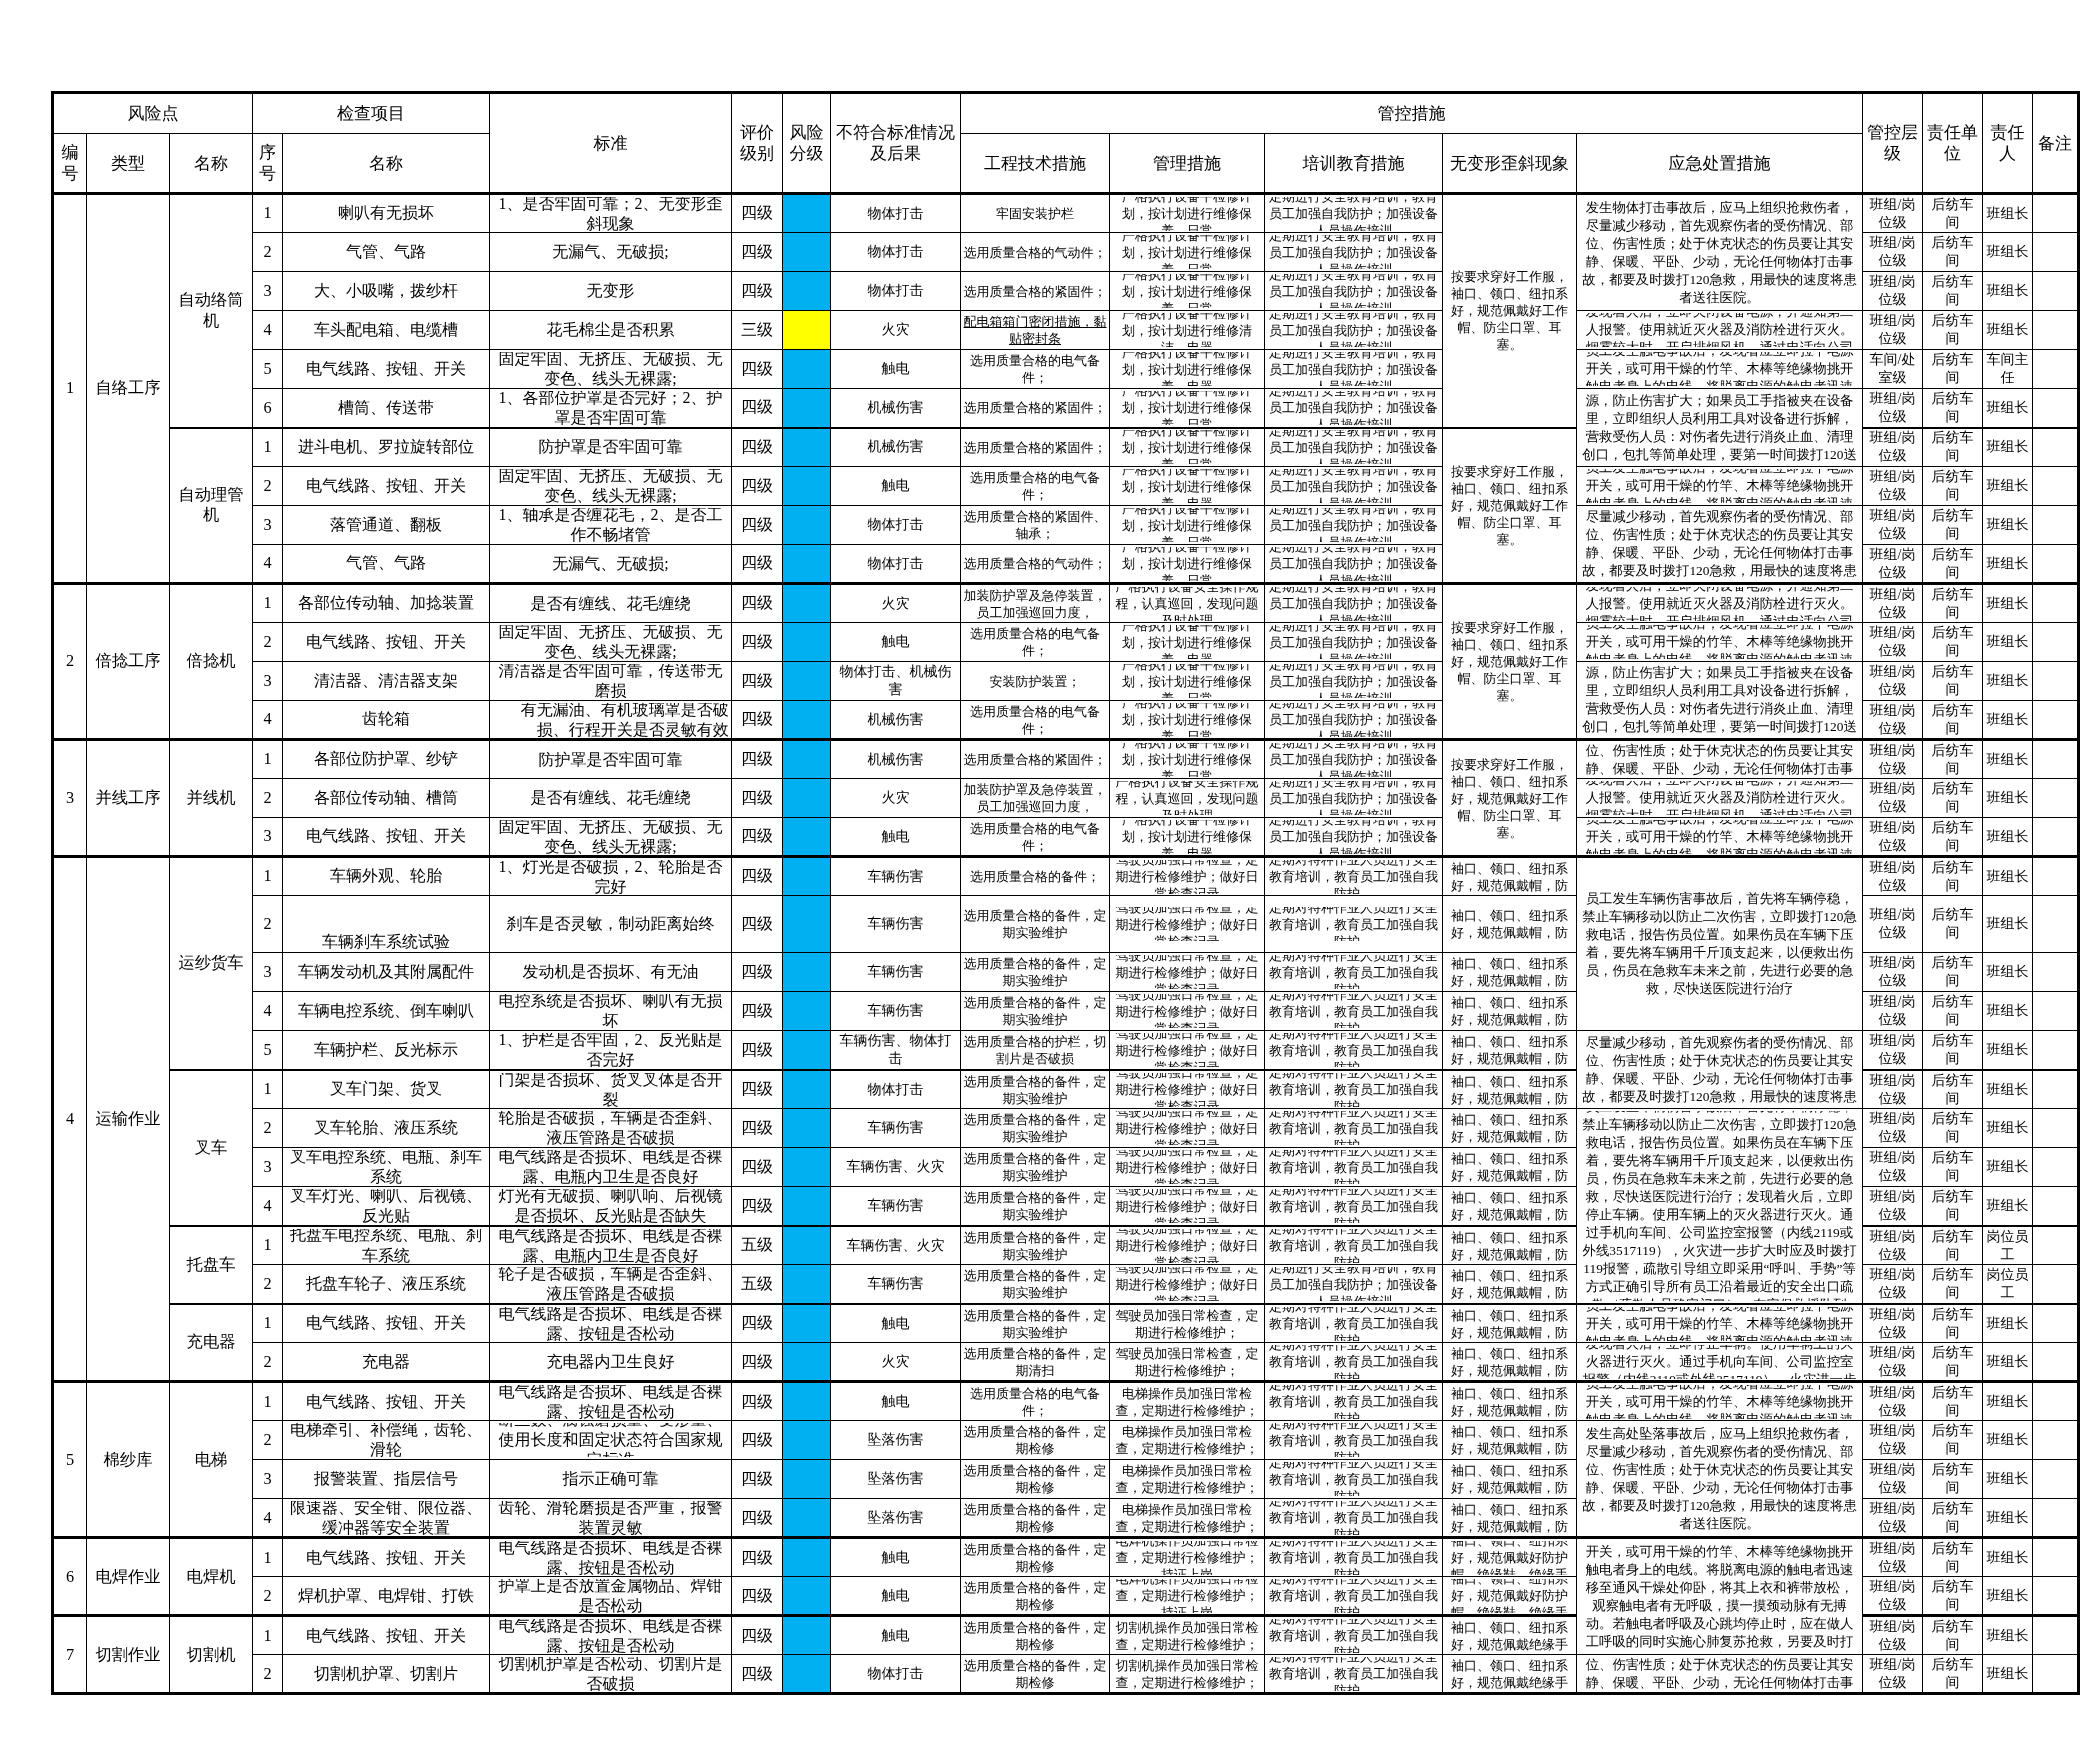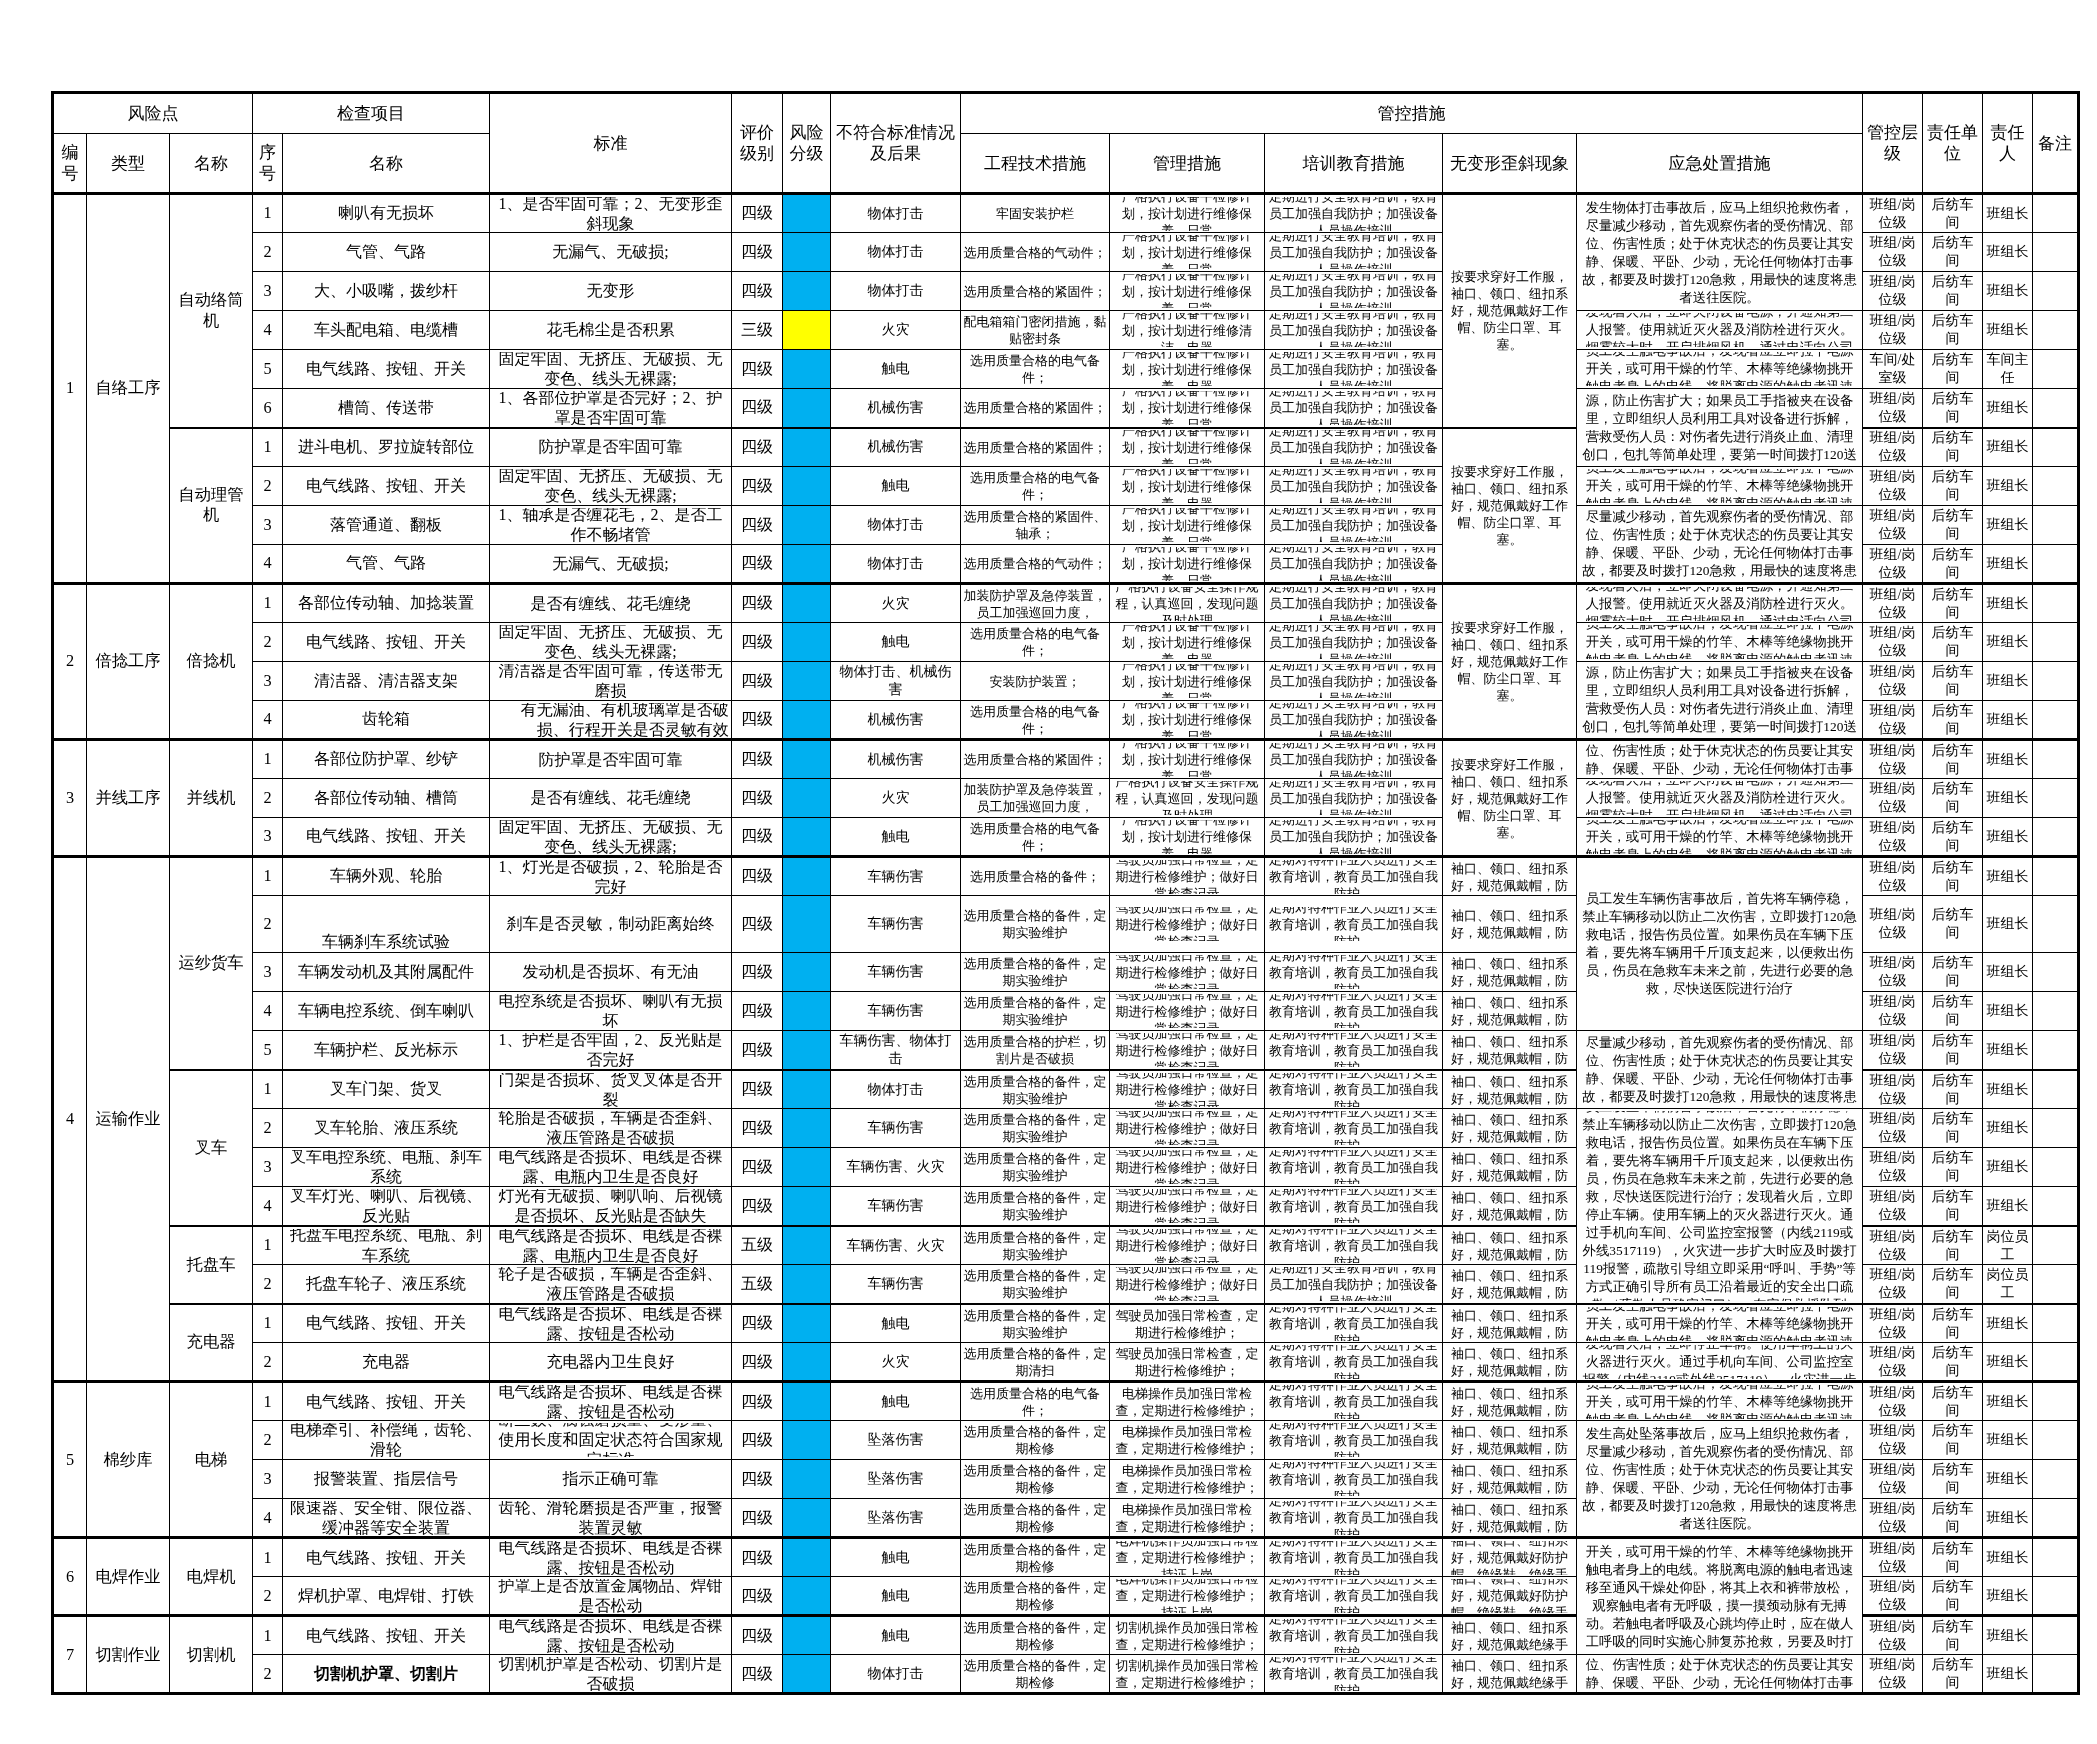--- a/index.html
+++ b/index.html
@@ -242,21 +242,21 @@
         <td class="col-grade">
           <div class="cw" style="max-height: 34px;">三级</div>
         </td>
         <td class="col-risk risk-y">
           <div class="cw" style="max-height: 34px;"></div>
         </td>
         <td class="col-sit">
           <div class="cw" style="max-height: 34px;">火灾</div>
         </td>
         <td class="col-eng">
-          <div class="cw" style="max-height: 34px;">配电箱箱门密闭措施，黏贴密封条</div>
+          <div class="cw" style="max-height: 34px; text-decoration: underline;">配电箱箱门密闭措施，黏贴密封条</div>
         </td>
         <td class="col-mgmt">
           <div class="cw" style="max-height: 34px;">严格执行设备平检修计划，按计划进行维修清洁，电器</div>
         </td>
         <td class="col-train">
           <div class="cw" style="max-height: 34px;">定期进行安全教育培训，教育员工加强自我防护；加强设备人员操作培训</div>
         </td>
         <td class="col-emg">
           <div class="cw" style="max-height: 34px;">发现着火后，立即关闭设备电源，并通知第二人报警。使用就近灭火器及消防栓进行灭火。烟雾较大时，开启排烟风机，通过电话向公司</div>
         </td>
@@ -1813,21 +1813,21 @@
         </td>
         <td class="col-note">
           <div class="cw" style="max-height: 34px;"></div>
         </td>
       </tr>
       <tr>
         <td class="col-sn">
           <div class="cw" style="max-height: 34px;">2</div>
         </td>
         <td class="col-item">
-          <div class="cw" style="max-height: 34px; font-weight: bold;">切割机护罩、切割片</div>
+          <div class="cw" style="max-height: 34px;">切割机护罩、切割片</div>
         </td>
         <td class="col-std">
           <div class="cw" style="max-height: 34px;">切割机护罩是否松动、切割片是否破损</div>
         </td>
         <td class="col-grade">
           <div class="cw" style="max-height: 34px;">四级</div>
         </td>
         <td class="col-risk risk-b">
           <div class="cw" style="max-height: 34px;"></div>
         </td>

